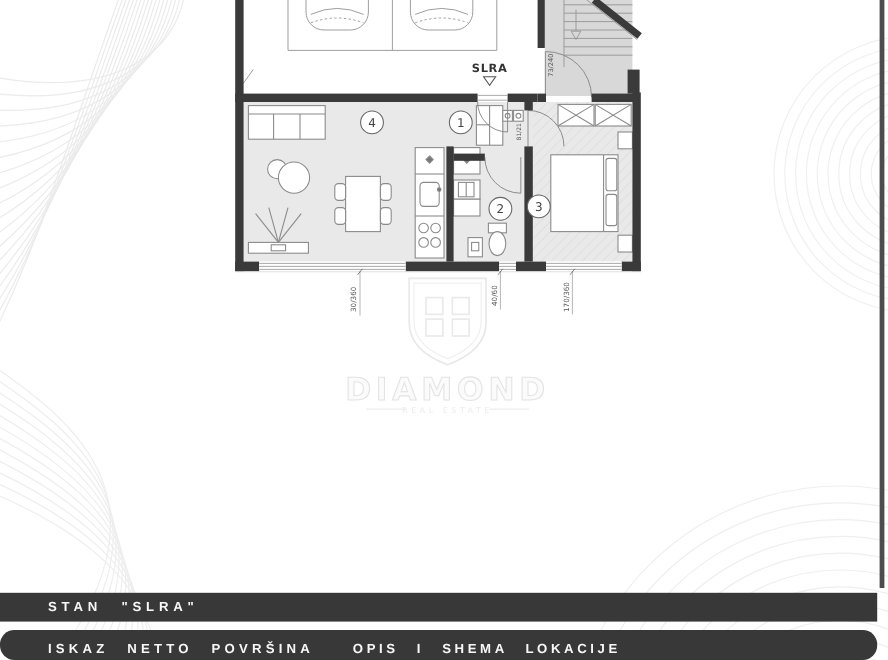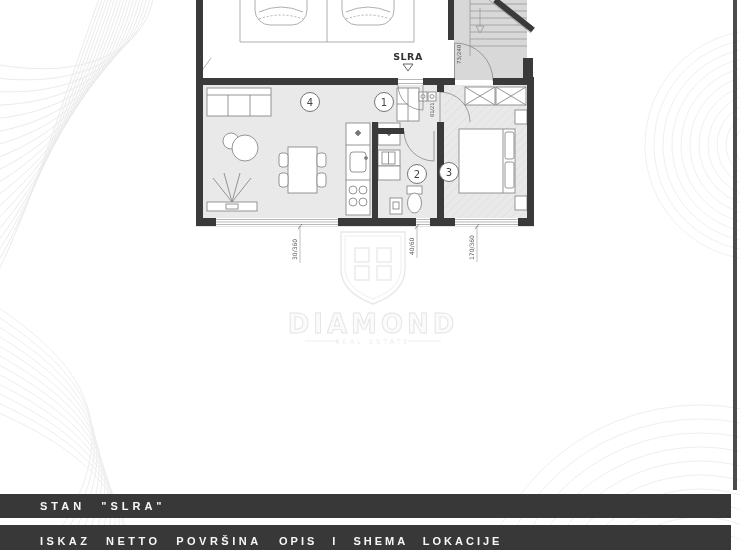--- a/index.html
+++ b/index.html
@@ -6,25 +6,25 @@
   .screen{position:relative;width:740px;height:550px;overflow:hidden;background:#ffffff;
           font-family:"Liberation Sans",sans-serif;}
   svg{display:block;}
   #decor{position:absolute;left:0;top:0;z-index:0;}
   #watermark{position:absolute;left:280px;top:224px;z-index:1;}
   #plan{position:absolute;left:193px;top:0;z-index:2;}
   .edge-strip{position:absolute;left:733px;top:0;width:4px;height:490px;background:#4c4c4c;z-index:3;}
   .bar{position:absolute;left:0;width:731px;background:#383838;color:#f7f7f7;z-index:4;
        font-weight:bold;font-size:11px;letter-spacing:4px;word-spacing:9px;}
   .bar-1{top:494px;height:24px;line-height:24px;}
-  .bar-2{top:525px;height:25px;}
+  .bar-2{top:525px;height:25px;border-radius:12px;}
   .bar span{position:absolute;white-space:nowrap;}
   .bar-1 span{left:40px;}
   .bar-2 .t-left{left:40px;top:10px;letter-spacing:3.5px;}
-  .bar-2 .t-right{left:279px;top:10px;letter-spacing:3px;}
+  .bar-2 .t-right{left:294px;top:10px;letter-spacing:3px;}
 </style>
 </head>
 <body>
 
 <div class="screen">
 
   <svg id="decor" width="740" height="550" viewBox="0 0 740 550">
       <path d="M 155 -15 C 150 55, 80 85, -25 60" fill="none" stroke="#ebebeb" stroke-width="1"></path>
       <path d="M 152 -15 C 144 60, 77 93, -25 75" fill="none" stroke="#ebebeb" stroke-width="1"></path>
       <path d="M 149 -15 C 138 65, 74 101, -25 90" fill="none" stroke="#ebebeb" stroke-width="1"></path>

